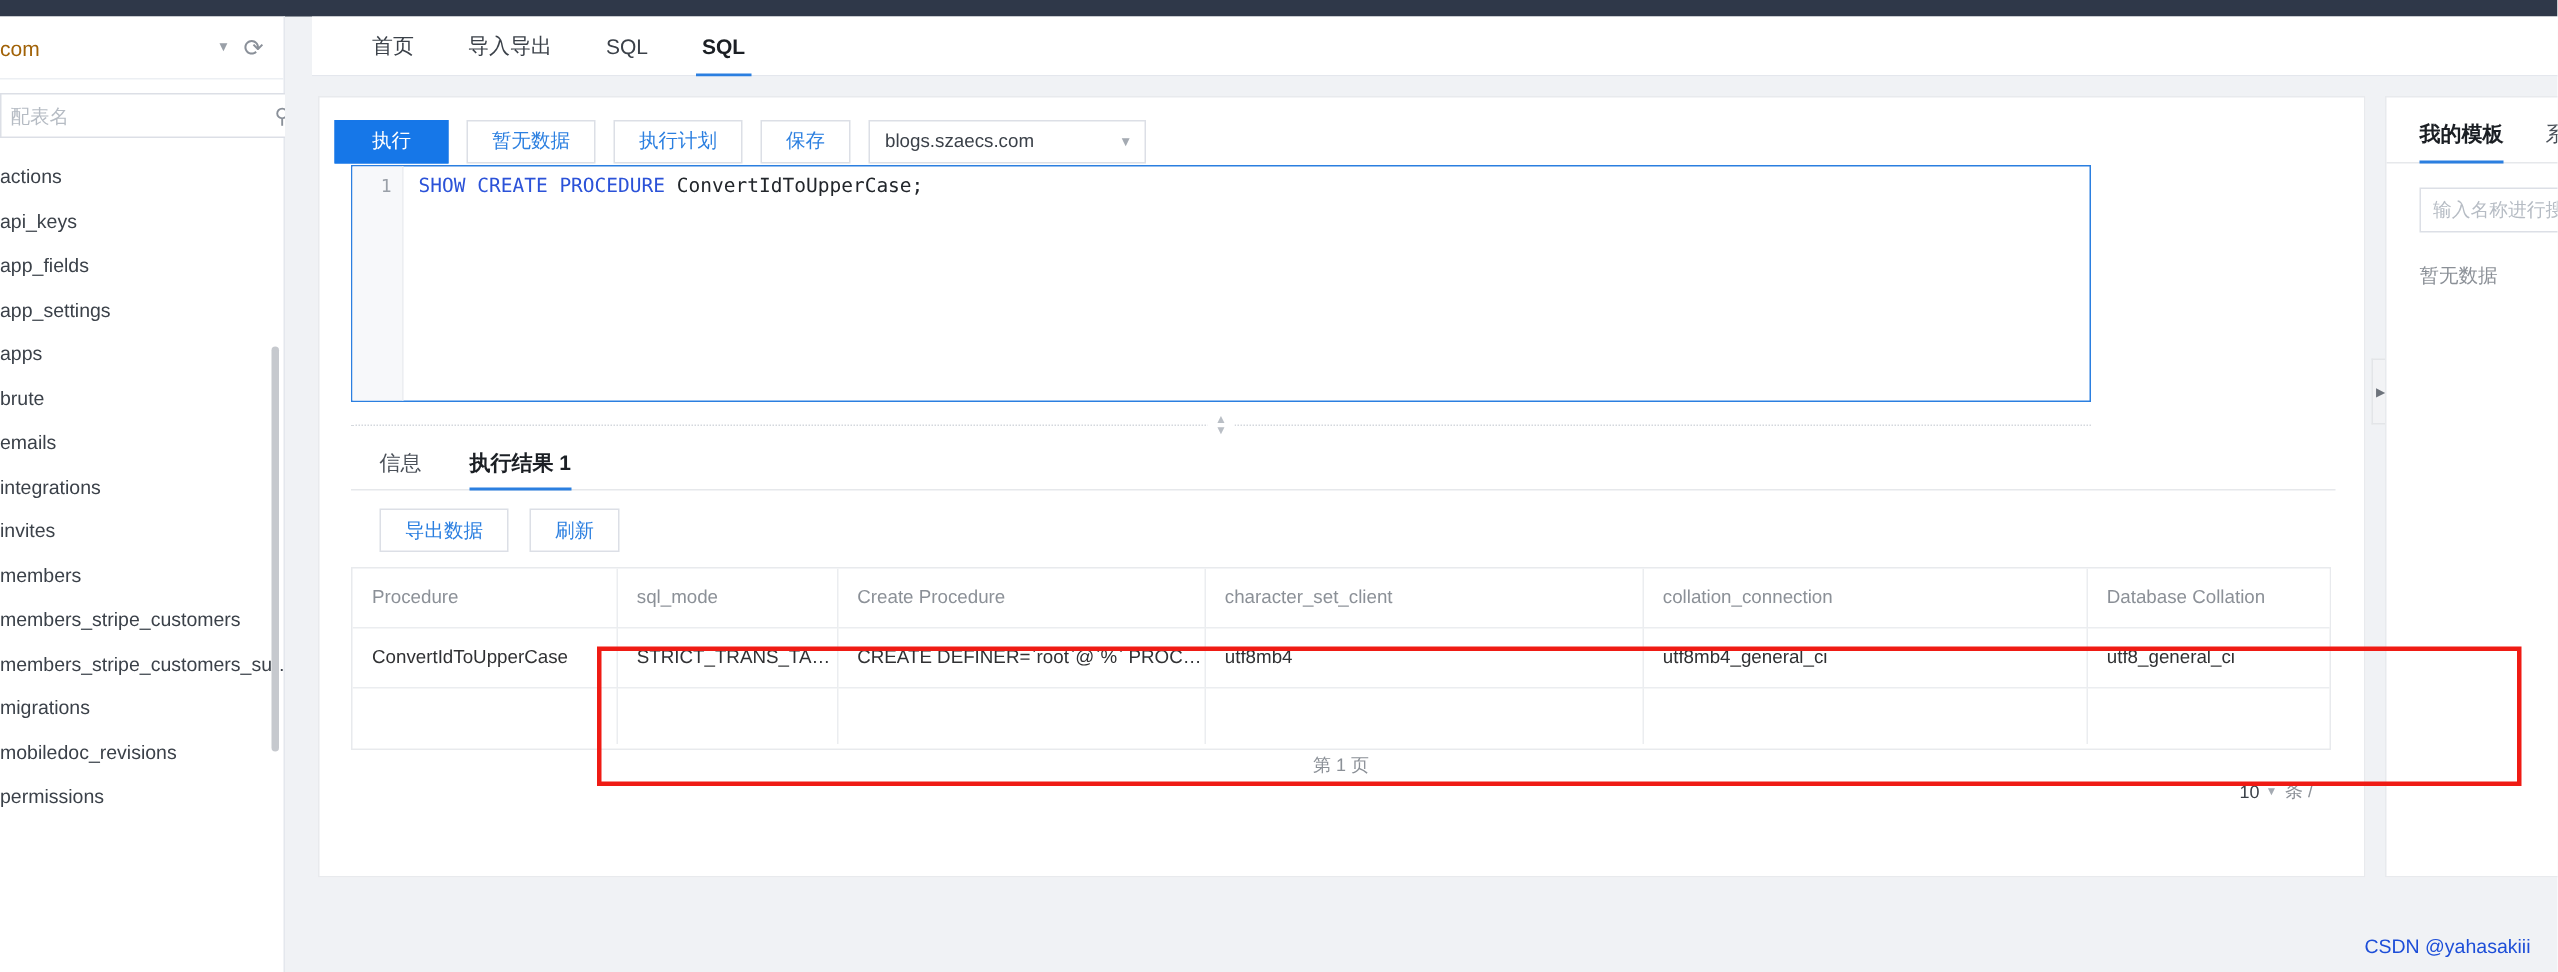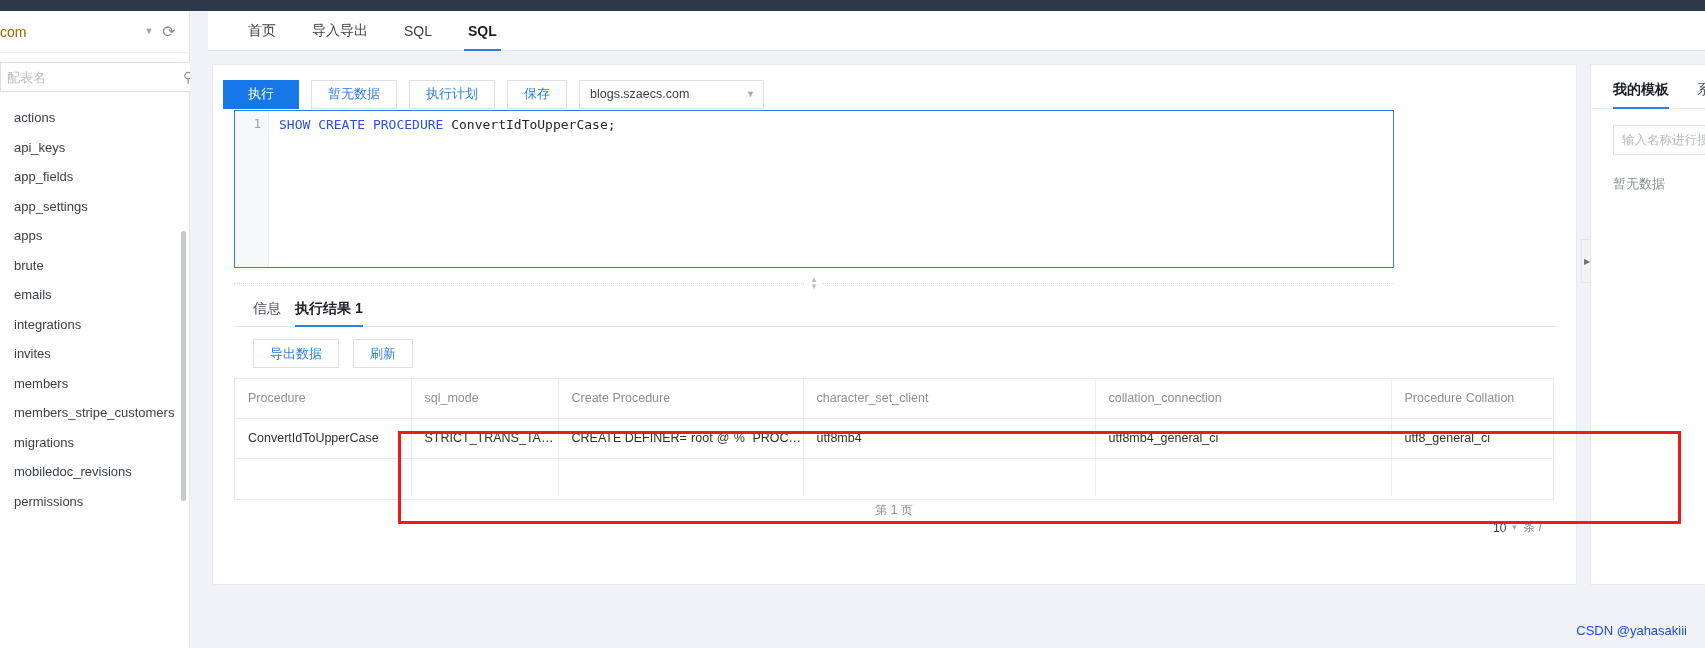--- a/index.html
+++ b/index.html
@@ -60,21 +60,21 @@
     display: flex; align-items: center; justify-content: center;
     color: #6d737b; font-size: 17px; line-height: 1;
   }
   .sb-list {
     position: absolute; top: 92px; left: 0; right: 0; bottom: 0;
     overflow: hidden;
   }
   .sb-item {
     height: 29.5px; display: flex; align-items: center;
     font-size: 13px; color: #3d4category; color: #3b4149;
-    padding-left: 14px; white-space: nowrap; overflow: hidden;
+    padding-left: 0px; white-space: nowrap; overflow: hidden;
   }
   .sb-scroll {
     position: absolute; right: 3px; top: 220px; width: 5px; height: 270px;
     background: #c6c9ce; border-radius: 3px;
   }
 
   
   .tabbar {
     position: absolute; left: 208px; top: 11px; width: 1515px; height: 40px;
     background: #ffffff; border-bottom: 1px solid #e4e7ed;
@@ -149,21 +149,21 @@
   }
   .splitter .handle {
     position: relative; color: #b9bec5; font-size: 8px; line-height: 7px;
     background: #fff; padding: 0 5px; text-align: center;
   }
 
   
   .rtabs {
     position: absolute; left: 21px; top: 228px; width: 1323px; height: 34px;
     border-bottom: 1px solid #e6e8eb; display: flex; align-items: flex-end;
-    padding-left: 19px; gap: 14px;
+    padding-left: 19px; gap: 32px;
   }
   .rtab {
     font-size: 14px; color: #4a5058; padding-bottom: 8px; position: relative;
     cursor: pointer;
   }
   .rtab.active { color: #1b1f24; font-weight: bold; }
   .rtab.active::after {
     content: ""; position: absolute; left: 0; right: 0; bottom: -1px;
     height: 2px; background: #2b7fe0;
   }
@@ -275,20 +275,21 @@
       <div class="sb-item">api_keys</div>
       <div class="sb-item">app_fields</div>
       <div class="sb-item">app_settings</div>
       <div class="sb-item">apps</div>
       <div class="sb-item">brute</div>
       <div class="sb-item">emails</div>
       <div class="sb-item">integrations</div>
       <div class="sb-item">invites</div>
       <div class="sb-item">members</div>
       <div class="sb-item">members_stripe_customers</div>
+      <div class="sb-item">members_stripe_customers_su…</div>
       <div class="sb-item">migrations</div>
       <div class="sb-item">mobiledoc_revisions</div>
       <div class="sb-item">permissions</div>
     </div>
     <div class="sb-scroll"></div>
   </div>
 
   <div class="tabbar">
     <div class="tab">首页</div>
     <div class="tab">导入导出</div>
@@ -341,21 +342,21 @@
               <col style="width:296px">
               <col style="width:164px">
           </colgroup>
           <thead>
             <tr>
               <th>Procedure</th>
               <th>sql_mode</th>
               <th>Create Procedure</th>
               <th>character_set_client</th>
               <th>collation_connection</th>
-              <th>Procedure Collation</th>
+              <th>Database Collation</th>
             </tr>
           </thead>
           <tbody>
             <tr>
               <td>ConvertIdToUpperCase</td>
               <td>STRICT_TRANS_TABL…</td>
               <td>CREATE DEFINER=`root`@`%` PROCEDU…</td>
               <td>utf8mb4</td>
               <td>utf8mb4_general_ci</td>
               <td>utf8_general_ci</td>

